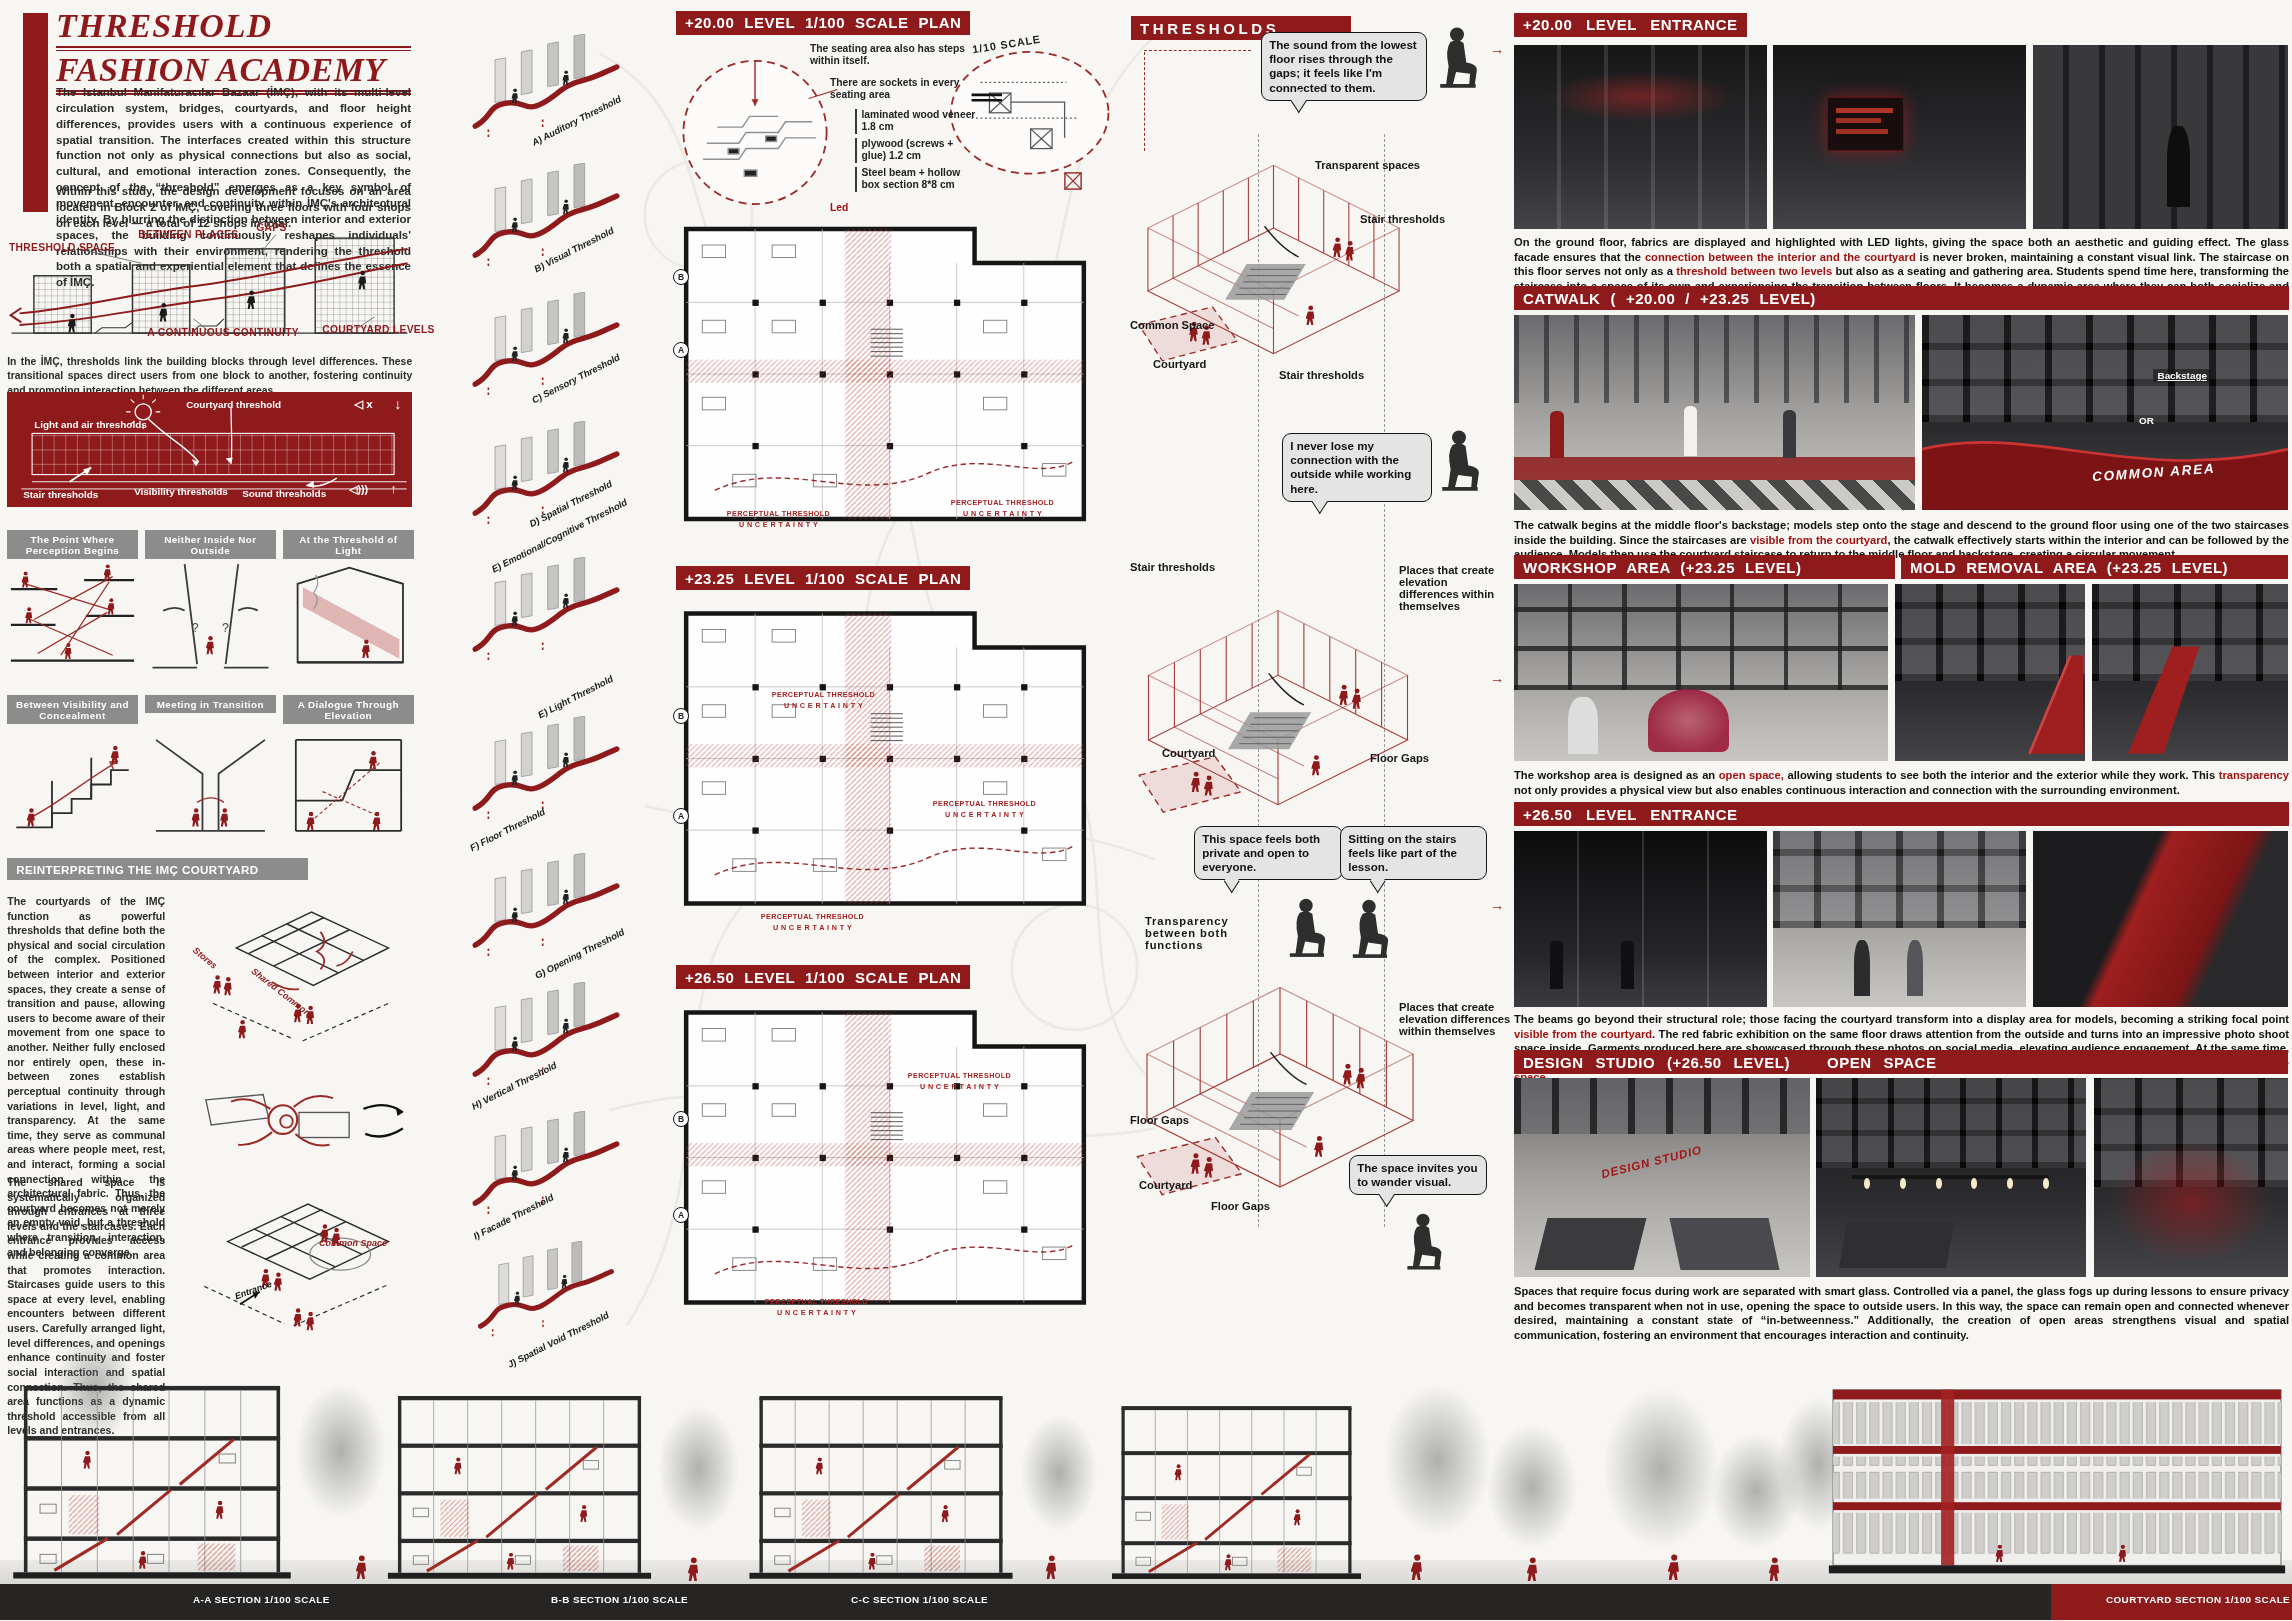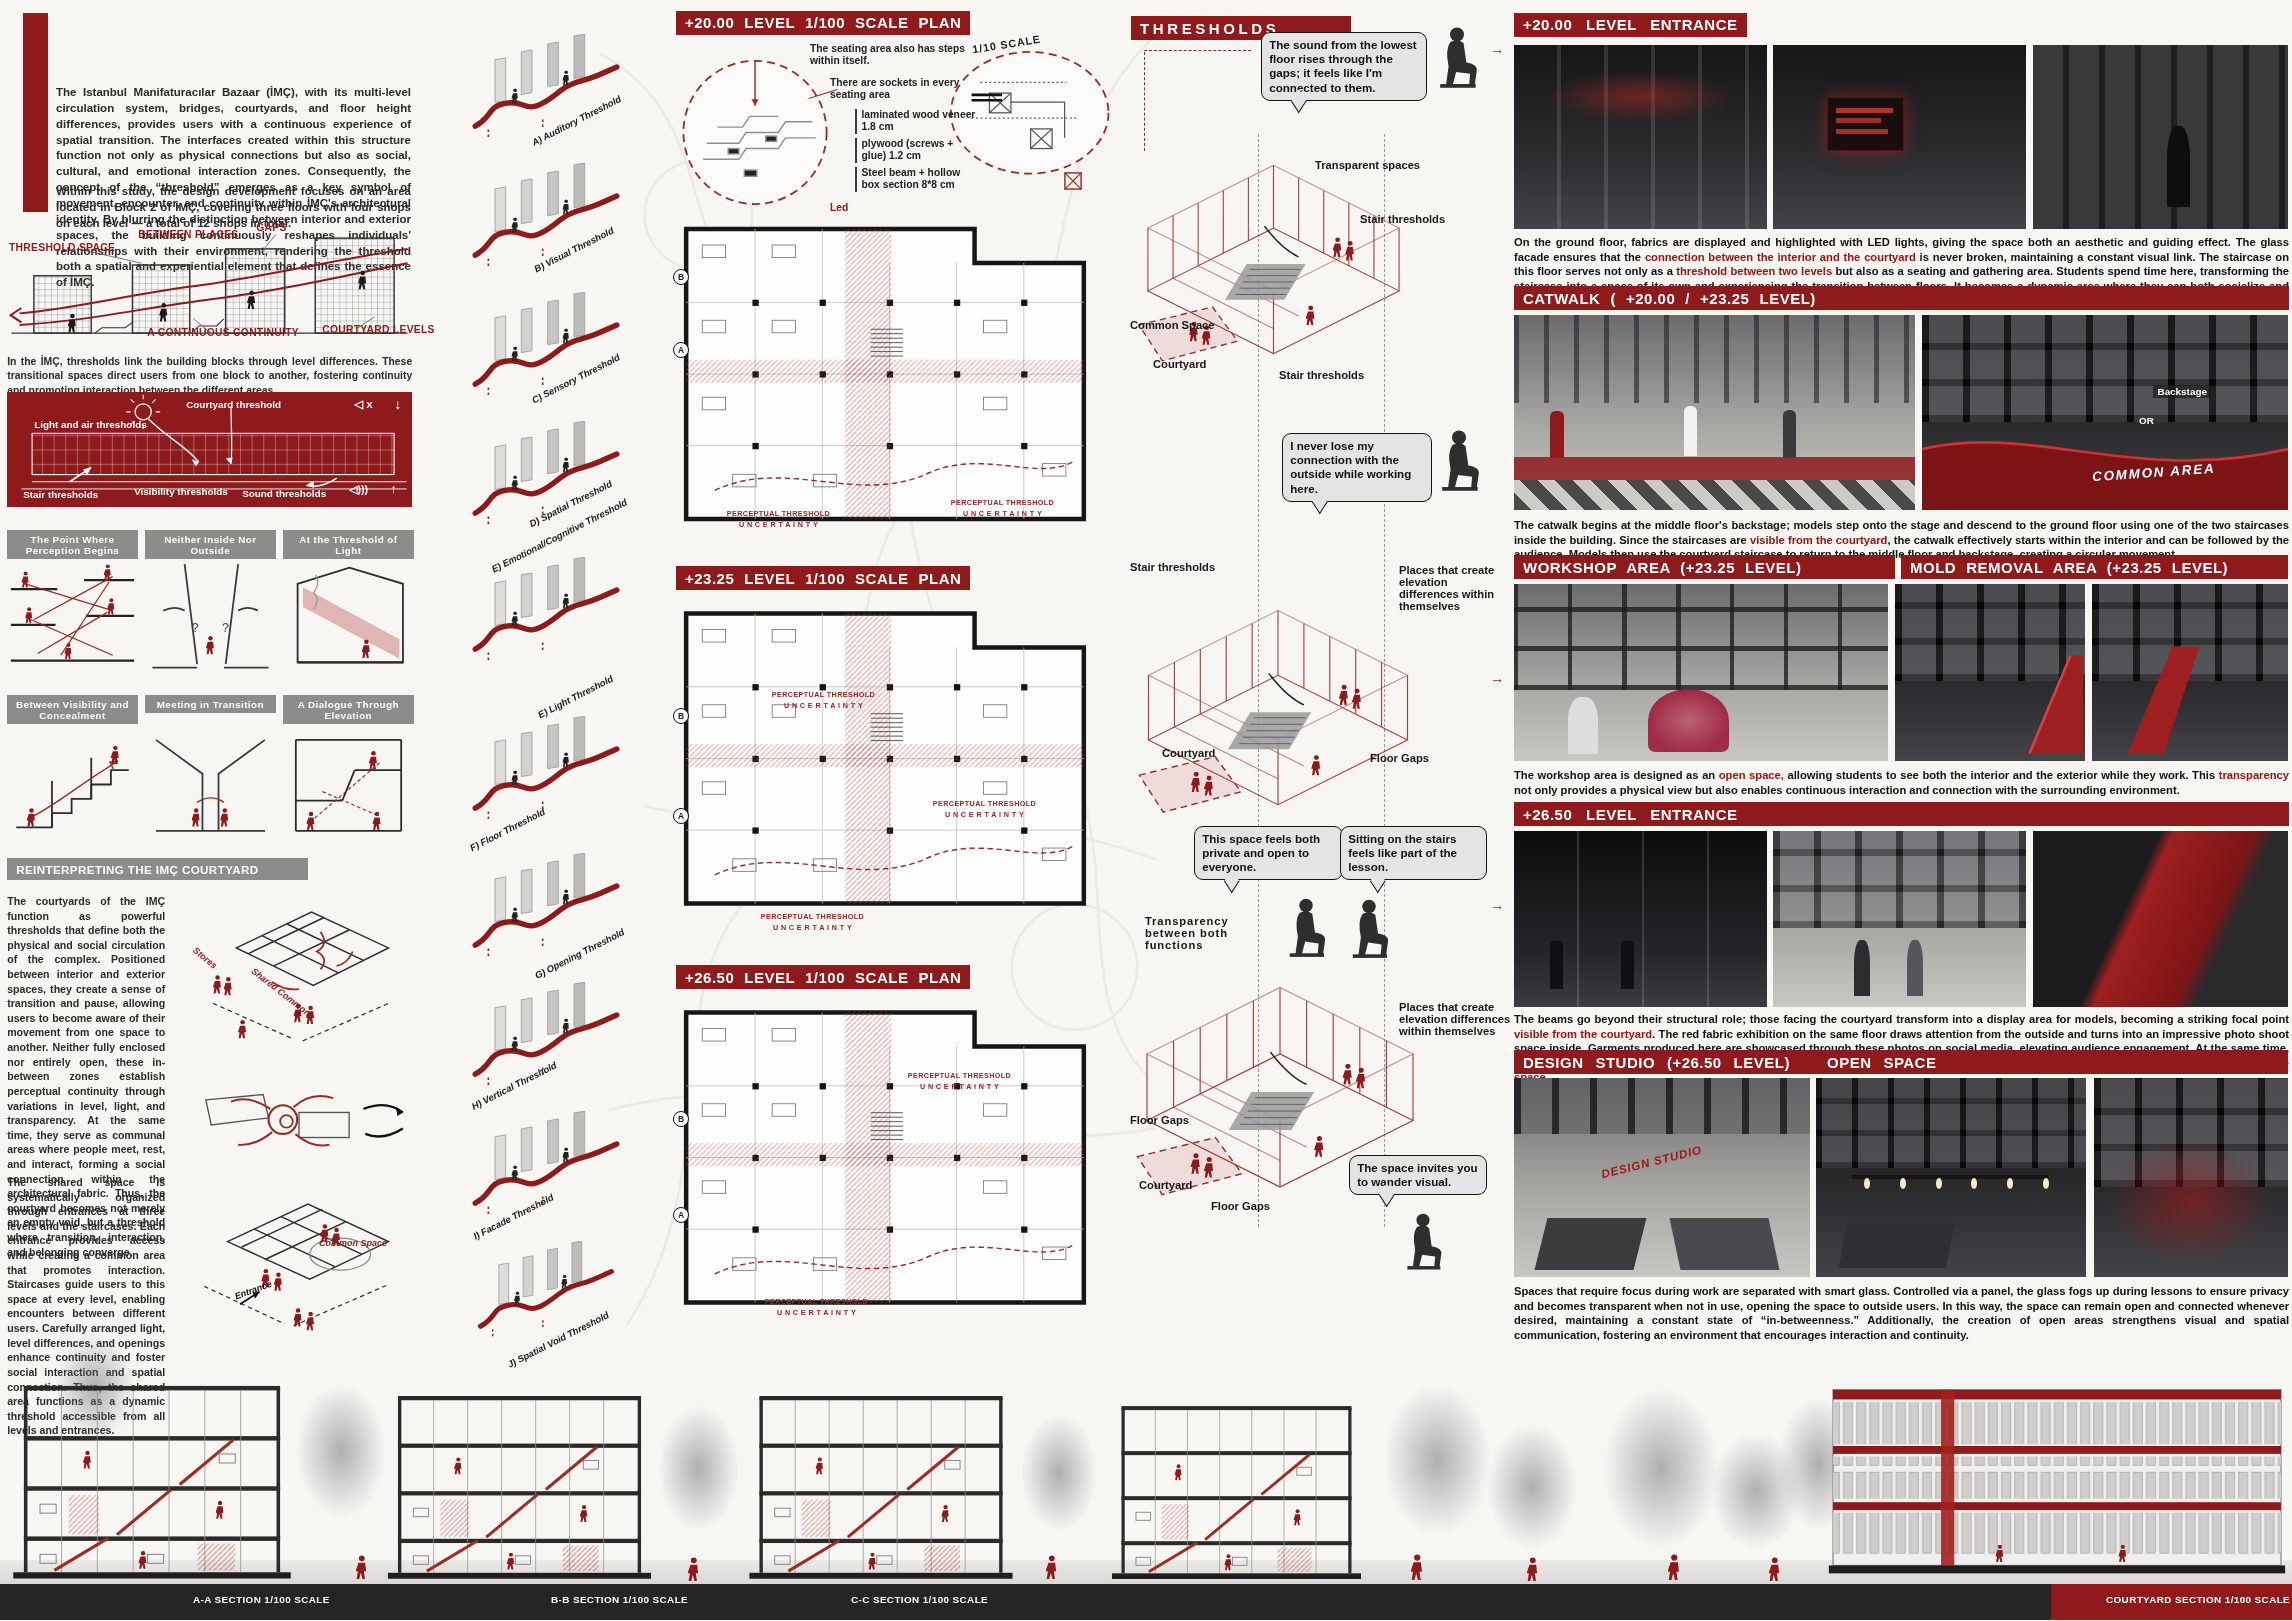--- a/index.html
+++ b/index.html
@@ -191,20 +191,28 @@
       <path d="M10,60 C160,140 80,320 240,400 C420,490 300,700 480,800 C620,880 520,1100 620,1200"></path>
       <path d="M630,40 C480,180 560,420 400,520 C240,620 360,860 200,980 C60,1090 160,1300 40,1480"></path>
       <path d="M60,900 C220,940 420,880 630,960 M20,1240 C240,1180 440,1300 630,1260"></path>
       <circle cx="120" cy="240" r="60"></circle>
         <circle cx="540" cy="1080" r="70"></circle>
     </g>
   </svg>
 
   <div class="abs maroon" style="left:23px;top:12.5px;width:25px;height:199px;"></div>
 
+  <div class="abs" style="left:56px;top:7.2px;width:355px;">
+    <h1 style="font-family:'Liberation Serif',serif;font-style:italic;font-weight:bold;font-size:34px;color:#8e191c;letter-spacing:0.9px;">THRESHOLD</h1>
+    <div style="height:1.8px;background:#8e191c;margin:0.9px 0 1.8px 0;"></div>
+    <div style="height:1.3px;background:#8e191c;"></div>
+    <h1 style="font-family:'Liberation Serif',serif;font-style:italic;font-weight:bold;font-size:34px;color:#8e191c;letter-spacing:0.4px;">FASHION ACADEMY</h1>
+    <div style="height:1.8px;background:#8e191c;margin:0.9px 0 1.8px 0;"></div>
+    <div style="height:1.3px;background:#8e191c;"></div>
+  </div>
 
   <p class="abs para" style="left:56px;top:85px;width:355px;font-size:11.5px;">The Istanbul Manifaturacılar Bazaar (İMÇ), with its multi-level circulation system, bridges, courtyards, and floor height differences, provides users with a continuous experience of spatial transition. The interfaces created within this structure function not only as physical connections but also as social, cultural, and emotional interaction zones. Consequently, the concept of the “threshold” emerges as a key symbol of movement, encounter, and continuity within İMÇ's architectural identity. By blurring the distinction between interior and exterior spaces, the building continuously reshapes individuals' relationships with their environment, rendering the threshold both a spatial and experiential element that defines the essence of İMÇ.</p>
   <p class="abs para" style="left:56px;top:184px;width:355px;font-size:11.5px;">Within this study, the design development focuses on an area located in Block 2 of İMÇ, covering three floors with four shops on each level — a total of 12 shops in total.</p>
 
   <div class="abs" style="left:7.2px;top:220px;width:405px;height:133px;">
     <svg width="405" height="133" viewBox="0 0 452 148">
       <path d="M5,126 H447" stroke="#333" stroke-width="1.5"></path>
       <path d="M98,126 l8,-6 h26 l8,-6" stroke="#333" stroke-width="1.2" fill="none"></path>
       <path d="M206,126 l8,-8 h20 l8,-8" stroke="#333" stroke-width="1.2" fill="none"></path>
       <rect x="30" y="62" width="64" height="64" fill="url(#gh)" stroke="#333" stroke-width="1.6"></rect>
@@ -591,21 +599,21 @@
     <div style="position:absolute;left:0;bottom:0;width:100%;height:30px;background:repeating-linear-gradient(45deg,#2b2b2b 0 12.5px,#cfcdc9 12.5px 25px);opacity:.8;"></div>
     <div style="position:absolute;left:36px;bottom:52px;width:14.3px;height:47px;background:#8e1a1c;border-radius:5.4px 5.4px 0 0;"></div>
     <div style="position:absolute;left:170px;bottom:54px;width:12.5px;height:50px;background:#f2f1ef;border-radius:5.4px 5.4px 0 0;"></div>
     <div style="position:absolute;left:269px;bottom:52px;width:13.4px;height:48px;background:#3a3a3c;border-radius:5.4px 5.4px 0 0;"></div>
   </div>
   <div class="photo ph-coffer" style="left:1922px;top:315px;width:366px;height:195px;">
     <svg width="366" height="195" viewBox="0 0 409 218" style="position:absolute;left:0;top:0">
       <path d="M0,150 C120,120 240,190 409,150 L409,218 L0,218 Z" fill="#7c1315"></path>
       <path d="M0,150 C120,120 240,190 409,150" stroke="#c33" stroke-width="3" fill="none"></path>
     </svg>
-    <span class="wlab" style="position:absolute;left:231px;top:70px;background:rgba(20,20,20,.6);padding:0.9px 4.5px;">Backstage</span>
+    <span class="wlab" style="position:absolute;left:231px;top:54px;background:rgba(20,20,20,.6);padding:0.9px 4.5px;text-decoration:underline;">Backstage</span>
     <span class="wlab" style="position:absolute;left:217px;top:100px;">OR</span>
     <span style="position:absolute;left:170px;top:150px;color:#fff;font-style:italic;font-weight:bold;font-size:13.4px;letter-spacing:1.8px;transform:rotate(-4deg);">COMMON AREA</span>
   </div>
   <p class="abs rpar" style="left:1514px;top:518px;width:775px;"><span>The catwalk begins at the middle floor's backstage; models step onto the stage and descend to the ground floor using one of the two staircases inside the building. Since the staircases are </span><span class="hl">visible from the courtyard</span><span>, the catwalk effectively starts within the interior and can be followed by the audience. Models then use the courtyard staircase to return to the middle floor and backstage, creating a circular movement.</span></p>
 
   <div class="abs maroon bar" style="left:1514px;top:555px;width:363px;">WORKSHOP AREA (+23.25 LEVEL)</div>
   <div class="abs maroon bar" style="left:1901px;top:555px;width:369px;">MOLD REMOVAL AREA (+23.25 LEVEL)</div>
   <div class="photo ph-light" style="left:1514px;top:584px;width:374px;height:177px;">
     <div style="position:absolute;inset:0 0 40% 0;background:repeating-linear-gradient(90deg,rgba(30,30,32,.8) 0 4.5px,transparent 4.5px 54px),repeating-linear-gradient(0deg,rgba(30,30,32,.8) 0 4.5px,transparent 4.5px 39px);"></div>
     <div style="position:absolute;left:134px;bottom:9px;width:81px;height:63px;background:radial-gradient(closest-side,#b56,#913);border-radius:50% 50% 7.2px 7.2px;opacity:.85;"></div>

